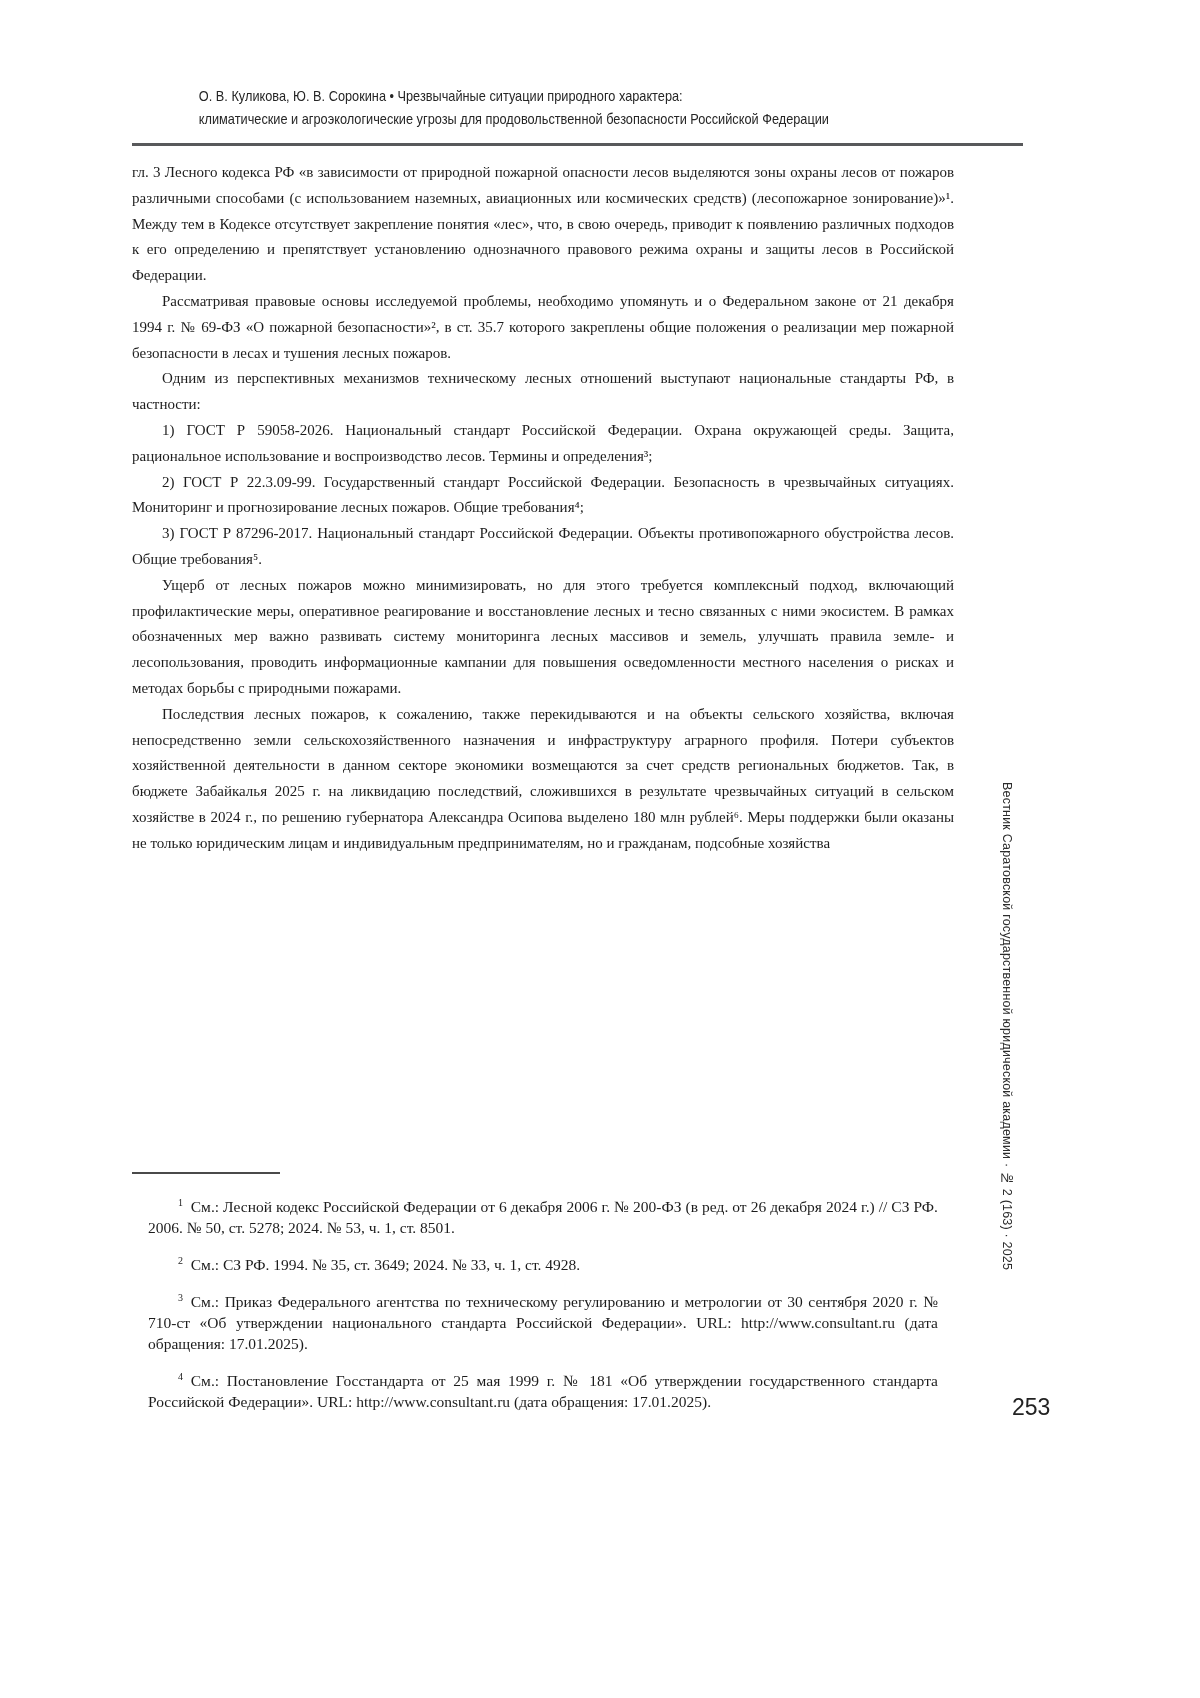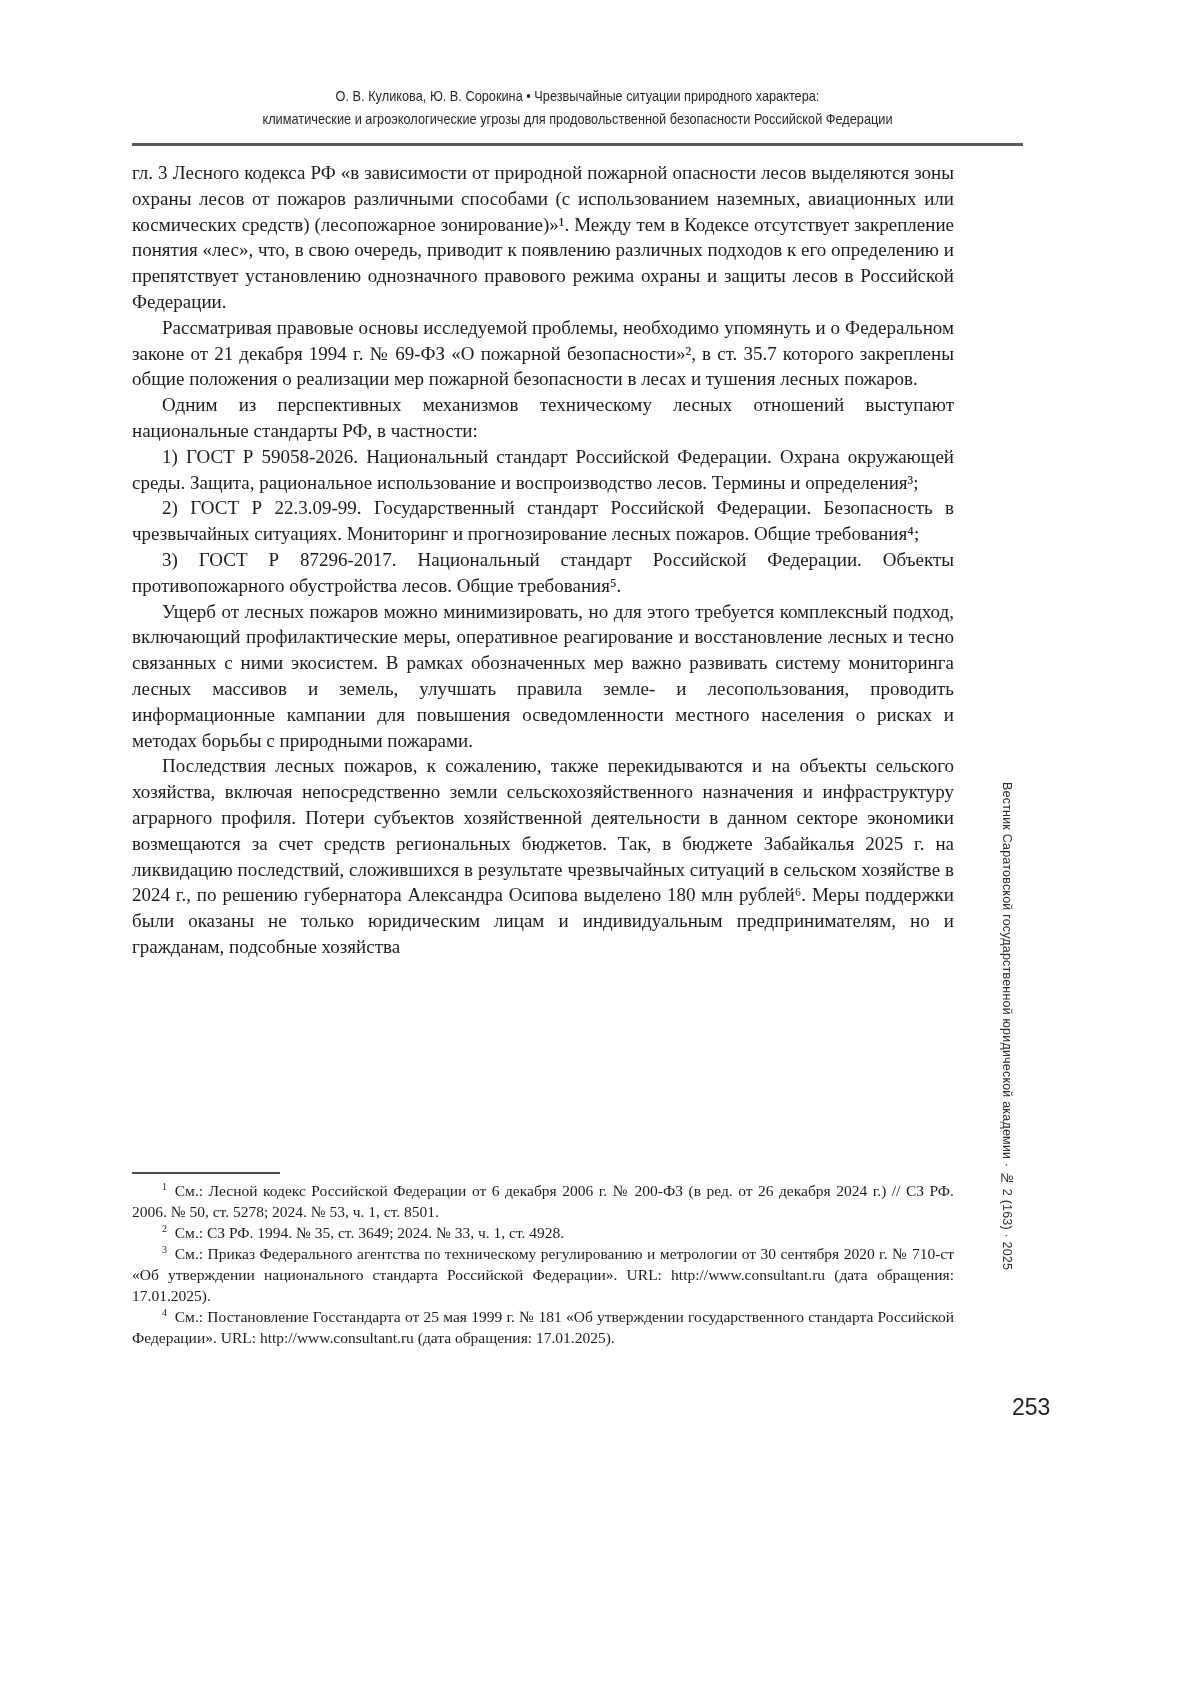--- a/index.html
+++ b/index.html
@@ -15,21 +15,20 @@
     overflow: hidden;
     font-family: "Liberation Serif", "DejaVu Serif", serif;
     color: #1c1c1c;
   }
   
   .running-head {
     position: absolute;
     top: 84px;
     left: 132px;
     width: 891px;
-    text-align: center;
     font-family: "Liberation Sans", "DejaVu Sans", sans-serif;
     font-size: 15px;
     line-height: 23px;
     color: #262626;
   }
   .rh-line {
     transform: scaleX(0.85);
     transform-origin: 50% 50%;
     white-space: nowrap;
   }
@@ -40,21 +39,21 @@
     width: 891px;
     height: 3px;
     background: #58595b;
   }
   
   .body-text {
     position: absolute;
     top: 160px;
     left: 132px;
     width: 822px;
-    font-size: 19px;
+    font-size: 15px;
     line-height: 25.8px;
     text-align: justify;
   }
   .body-text p.para {
     margin: 0;
   }
   .body-text p.para.indent {
     text-indent: 30px;
   }
   
@@ -69,21 +68,21 @@
   .footnotes {
     position: absolute;
     top: 1180px;
     left: 132px;
     width: 822px;
     font-size: 15.5px;
     line-height: 21px;
     text-align: justify;
   }
   .footnotes p.footnote {
-    margin: 0;
+    margin: 16px;
     text-indent: 30px;
   }
   .footnotes sup {
     font-size: 10px;
     line-height: 0;
   }
   
   .journal-info {
     position: absolute;
     top: 782px;

